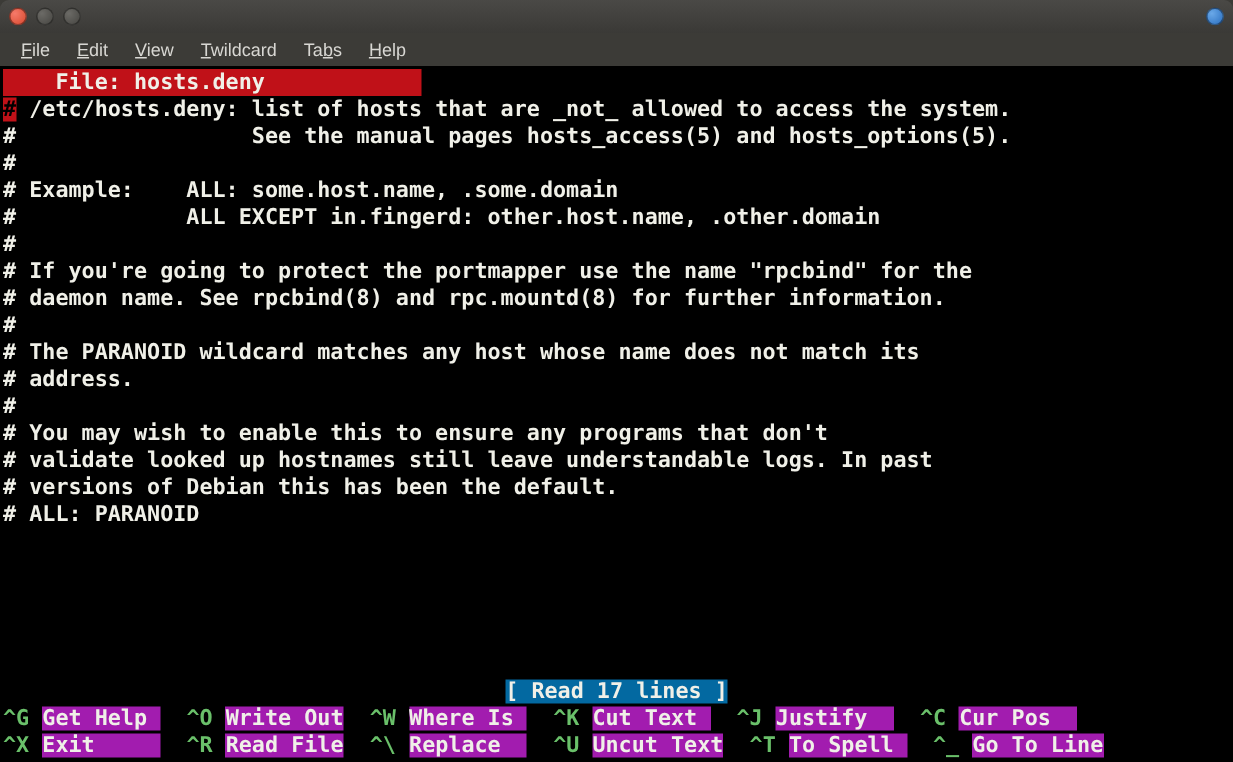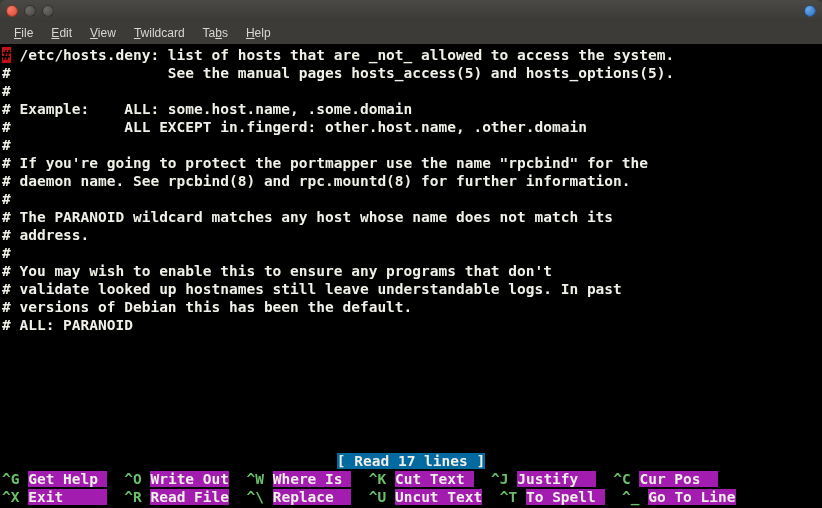--- a/index.html
+++ b/index.html
@@ -143,20 +143,21 @@
     <div class="menu-item"><span class="u">E</span><span>dit</span></div>
     <div class="menu-item"><span class="u">V</span><span>iew</span></div>
     <div class="menu-item"><span class="u">T</span><span>wildcard</span></div>
     <div class="menu-item"><span>Ta</span><span class="u">b</span><span>s</span></div>
     <div class="menu-item"><span class="u">H</span><span>elp</span></div>
   </div>
 
   <div class="terminal">
     <div class="term-flex">
       <div class="nano-header">
+        <span>    File: hosts.deny            </span>
       </div>
       <div class="content" id="content-lines"><span class="cursor">#</span> /etc/hosts.deny: list of hosts that are _not_ allowed to access the system.
 #                  See the manual pages hosts_access(5) and hosts_options(5).
 #
 # Example:    ALL: some.host.name, .some.domain
 #             ALL EXCEPT in.fingerd: other.host.name, .other.domain
 #
 # If you're going to protect the portmapper use the name "rpcbind" for the
 # daemon name. See rpcbind(8) and rpc.mountd(8) for further information.
 #

